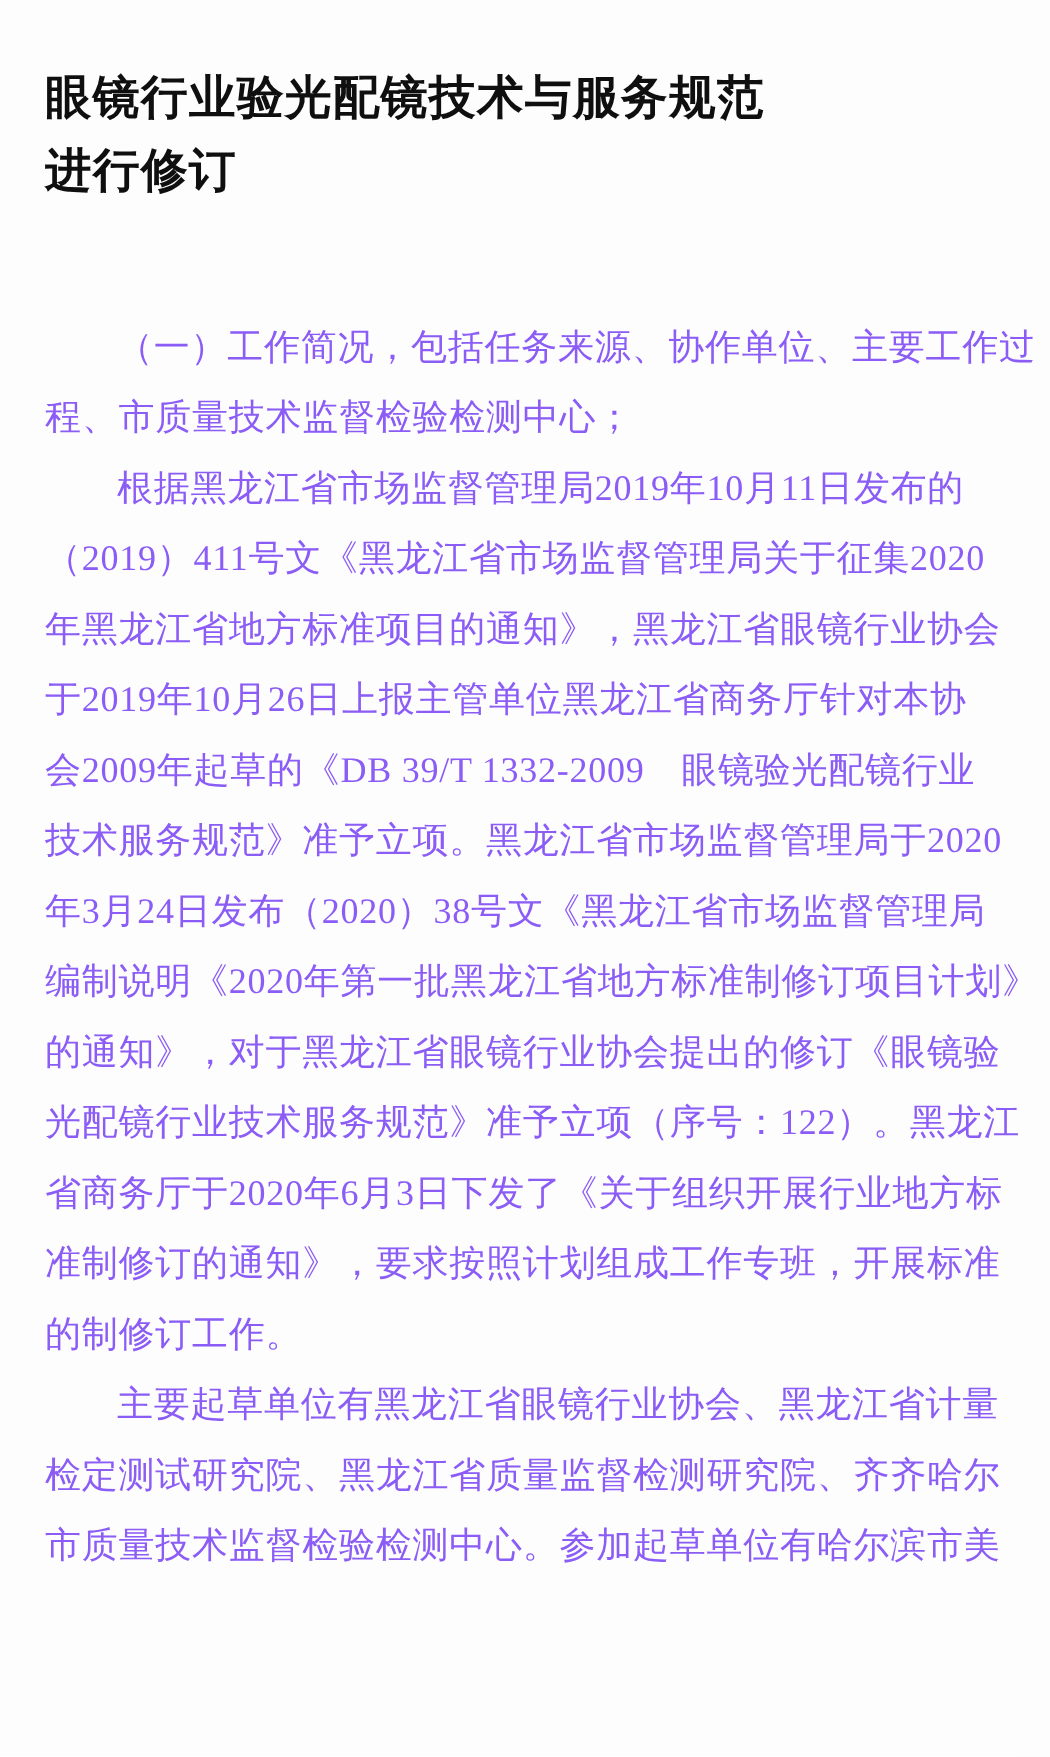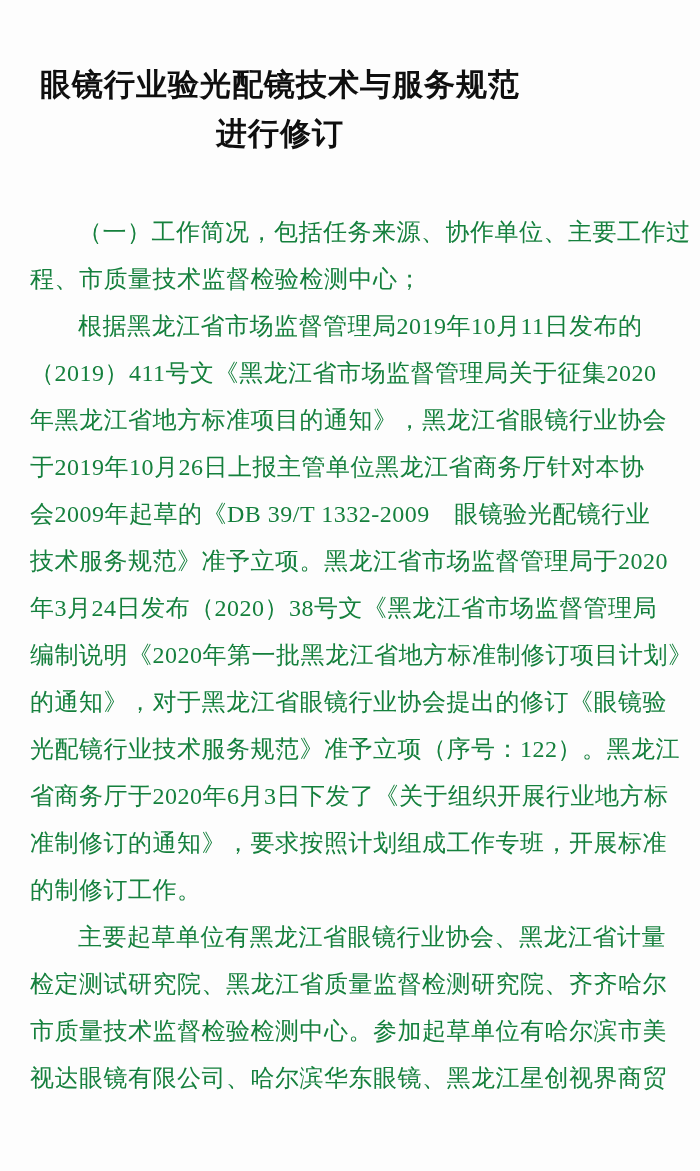--- a/index.html
+++ b/index.html
@@ -9,41 +9,40 @@
   }
   .page {
     position: relative;
     width: 700px;
     height: 1171px;
     background: #fdfdfd;
     overflow: hidden;
   }
   .title-wrap {
     position: absolute;
-    top: 60px;
+    top: 40px;
     left: 30px;
     width: 500px;
-    text-align: center;
     font-family: "Liberation Sans", sans-serif;
     font-weight: 700;
     color: #0f0f0f;
   }
   .title-line {
     display: block;
     font-size: 31px;
     line-height: 49px;
     letter-spacing: 1px;
   }
   .body-text {
     position: absolute;
     top: 209px;
     left: 30px;
     width: 645px;
     font-family: "Liberation Serif", serif;
-    color: #15803d;
+    color: #8b5cf6;
     font-size: 24px;
   }
   .line {
     height: 47px;
     line-height: 47px;
     white-space: nowrap;
     letter-spacing: 0.5px;
   }
   .indent {
     padding-left: 48px;
@@ -71,16 +70,15 @@
     <div class="line">年3月24日发布（2020）38号文《黑龙江省市场监督管理局</div>
     <div class="line">编制说明《2020年第一批黑龙江省地方标准制修订项目计划》</div>
     <div class="line">的通知》，对于黑龙江省眼镜行业协会提出的修订《眼镜验</div>
     <div class="line">光配镜行业技术服务规范》准予立项（序号：122）。黑龙江</div>
     <div class="line">省商务厅于2020年6月3日下发了《关于组织开展行业地方标</div>
     <div class="line">准制修订的通知》，要求按照计划组成工作专班，开展标准</div>
     <div class="line">的制修订工作。</div>
     <div class="line indent">主要起草单位有黑龙江省眼镜行业协会、黑龙江省计量</div>
     <div class="line">检定测试研究院、黑龙江省质量监督检测研究院、齐齐哈尔</div>
     <div class="line">市质量技术监督检验检测中心。参加起草单位有哈尔滨市美</div>
-    <div class="line">视达眼镜有限公司、哈尔滨华东眼镜、黑龙江星创视界商贸</div>
   </div>
 
 </div>
 
 </body></html>

